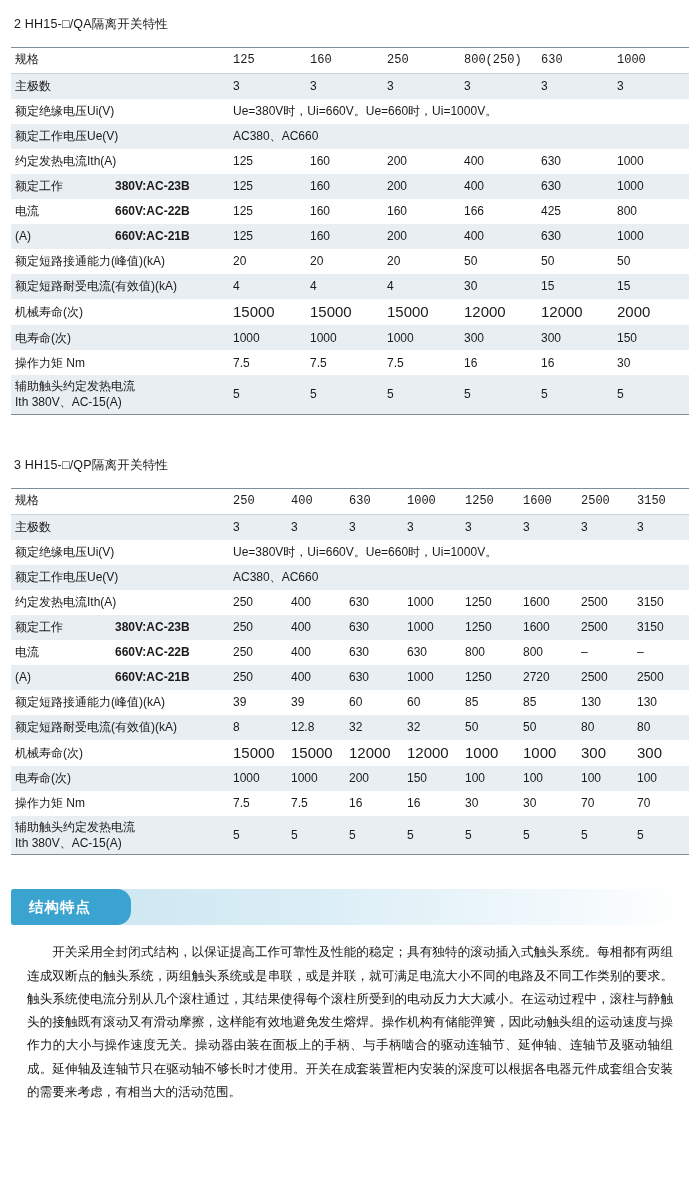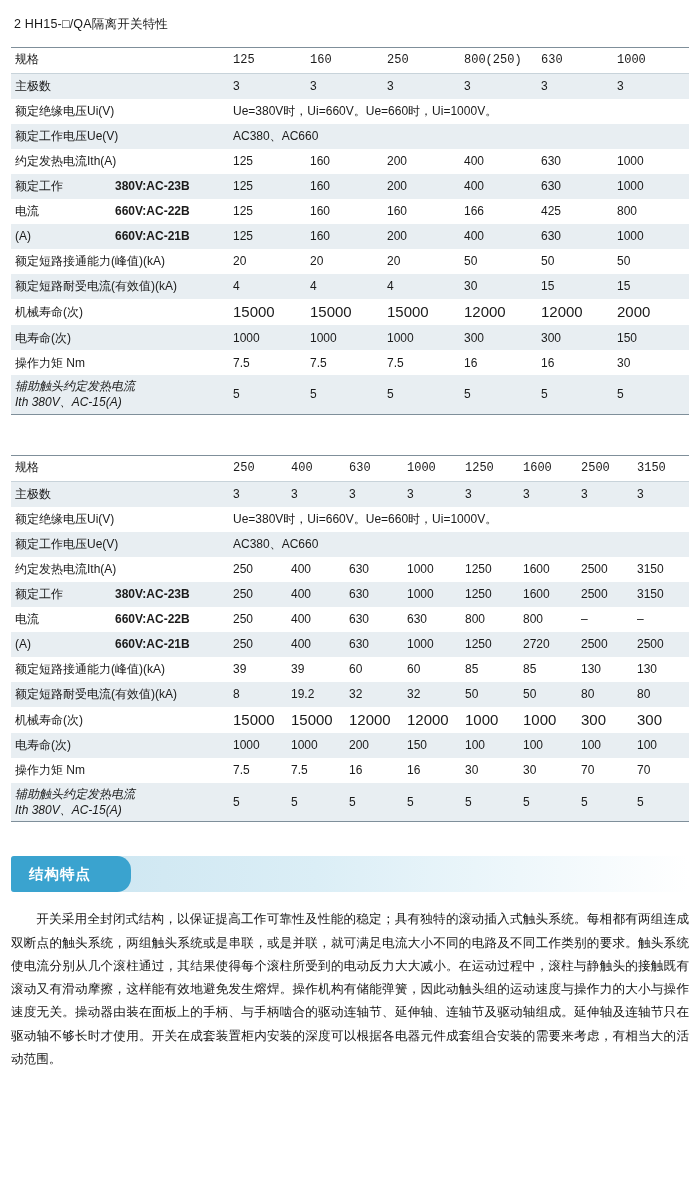--- a/index.html
+++ b/index.html
@@ -61,21 +61,20 @@
     font-weight: bold;
   }
   .val {
     white-space: nowrap;
   }
   .small-val {
     font-size: 15px;
   }
   .two-line {
     line-height: 1.3;
-    font-style: italic;
   }
   .gap {
     height: 40px;
   }
   .heading-bar {
     position: relative;
     width: 678px;
     margin: 34px auto 0 auto;
     height: 36px;
     background: linear-gradient(to right, #c9e4f0 0%, #dbeef6 45%, #eef7fb 75%, #ffffff 100%);
@@ -101,21 +100,21 @@
   .body-text {
     width: 678px;
     margin: 16px auto 0 auto;
     font-size: 12.6px;
     line-height: 1.85;
     text-align: justify;
     text-justify: inter-ideograph;
     color: #151515;
   }
   .body-text p {
-    margin: 0;
+    margin: 16px;
     text-indent: 2em;
   }
 </style>
 </head>
 <body>
 
 <div class="page">
 
   <div class="section-title">2 HH15-□/QA隔离开关特性</div>
   <table class="spec-table">
@@ -248,20 +247,21 @@
         <td class="val">5</td>
         <td class="val">5</td>
         <td class="val">5</td>
         <td class="val">5</td>
       </tr>
     </tbody>
   </table>
 
   <div class="gap"></div>
 
+  <div class="section-title">3 HH15-□/QP隔离开关特性</div>
   <table class="spec-table">
     <colgroup>
       <col style="width:100px">
       <col style="width:118px">
       <col style="width:58px">
       <col style="width:58px">
       <col style="width:58px">
       <col style="width:58px">
       <col style="width:58px">
       <col style="width:58px">
@@ -353,21 +353,21 @@
         <td class="val">60</td>
         <td class="val">60</td>
         <td class="val">85</td>
         <td class="val">85</td>
         <td class="val">130</td>
         <td class="val">130</td>
       </tr>
       <tr class="band">
         <td colspan="2" class="lbl">额定短路耐受电流(有效值)(kA)</td>
         <td class="val">8</td>
-        <td class="val">19.2</td>
+        <td class="val">12.8</td>
         <td class="val">32</td>
         <td class="val">32</td>
         <td class="val">50</td>
         <td class="val">50</td>
         <td class="val">80</td>
         <td class="val">80</td>
       </tr>
       <tr>
         <td colspan="2" class="lbl">机械寿命(次)</td>
         <td class="val small-val">15000</td>

